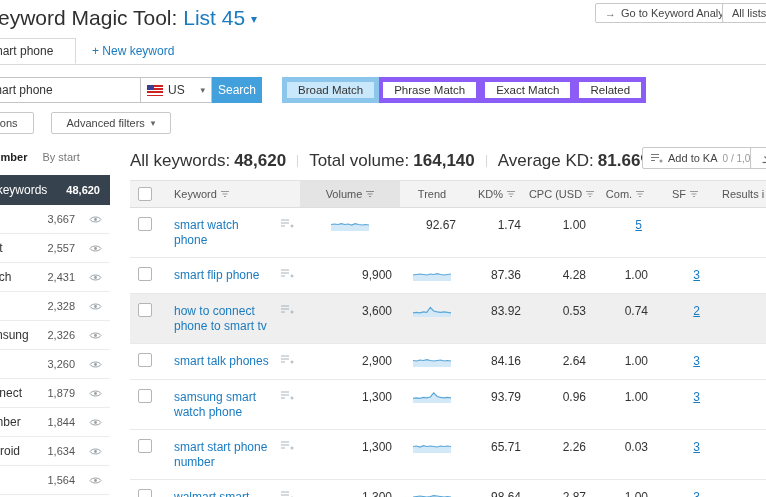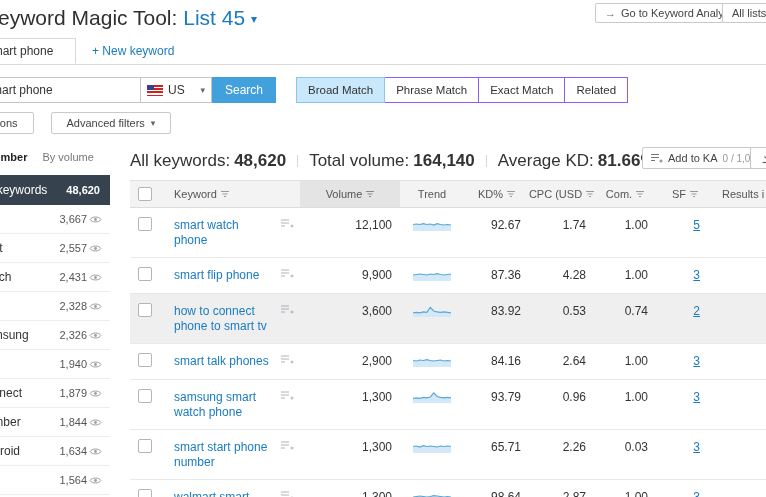--- a/index.html
+++ b/index.html
@@ -24,24 +24,24 @@
 
   
   .search-row{position:absolute;left:20px;top:77px;height:26px;display:flex;align-items:stretch;}
   .search-input{width:154px;height:24px;border:1px solid #c4c4c4;border-right:none;padding:0 0 0 21px;font-size:12px;color:#333;
     font-family:"Liberation Sans",sans-serif;outline:none;}
   .country-dd{width:72px;border:1px solid #c4c4c4;display:flex;align-items:center;gap:5px;padding:0 6px;background:#fff;cursor:pointer;box-sizing:border-box;}
   .country-dd .cc{font-size:12px;color:#333;}
   .country-dd .chev{font-size:9px;color:#666;margin-left:auto;}
   .flag{width:16px;height:11px;position:relative;background:repeating-linear-gradient(#c22 0 1.6px,#fff 1.6px 3.2px);flex:0 0 16px;}
   .flag:before{content:"";position:absolute;left:0;top:0;width:7px;height:5px;background:#3a3f8f;}
-  .search-btn{width:64px;border:none;background:var(--search_blue,#42a0dc);color:#fff;font-size:12px;cursor:pointer;
+  .search-btn{width:50px;border:none;background:var(--search_blue,#42a0dc);color:#fff;font-size:12px;cursor:pointer;
     font-family:"Liberation Sans",sans-serif;}
   .match-group{display:flex;margin-left:21px;}
-  .match-btn{height:26px;box-sizing:border-box;border:1px solid #8b5cf6;background:#fff;font-size:11.5px;color:#333;
+  .match-btn{height:26px;box-sizing:border-box;border:5px solid #8b5cf6;background:#fff;font-size:11.5px;color:#333;
     display:flex;align-items:center;padding:0 11px;margin-left:-1px;cursor:pointer;white-space:nowrap;}
   .match-btn.selected{background:var(--match_selected_bg,#c9e8fb);border-color:var(--match_selected_border,#8cc6ea);z-index:1;}
 
   
   .filters-row{position:absolute;left:8px;top:112px;height:22px;display:flex;gap:17px;}
   .flt-btn{height:22px;box-sizing:border-box;border:1px solid #c9c9c9;border-radius:2px;background:#fff;font-size:11px;color:#444;
     display:inline-flex;align-items:center;gap:6px;padding:0 15px;cursor:pointer;white-space:nowrap;}
   .flt-btn .chev{font-size:9px;color:#666;}
 
   
@@ -58,21 +58,21 @@
   .export-btn{position:absolute;left:806px;top:1px;width:34px;height:22px;box-sizing:border-box;border:1px solid #c9c9c9;border-radius:2px;
     background:#fff;display:inline-flex;align-items:center;justify-content:center;font-size:12px;color:#666;cursor:pointer;}
 
   
   .sidebar{position:absolute;left:24px;top:175px;width:142px;}
   .sb-row{height:29px;box-sizing:border-box;display:flex;align-items:center;padding:0 8px 0 12px;border-bottom:1px solid #ececec;
     font-size:12px;cursor:pointer;background:#fff;}
   .sb-row.dark{height:30px;background:var(--dark_row_bg,#36424d);color:#fff;border-bottom:none;}
   .sb-label{flex:1;color:#333;white-space:nowrap;overflow:hidden;}
   .sb-row.dark .sb-label{color:#fff;}
-  .sb-count{font-size:11px;color:#555;margin-right:2px;white-space:nowrap;}
+  .sb-count{font-size:11px;color:#555;margin-right:14px;white-space:nowrap;}
   .sb-row.dark .sb-count{color:#fff;font-weight:bold;margin-right:2px;}
   .eye{display:inline-flex;flex:0 0 auto;cursor:pointer;}
 
   
   .kw-table{position:absolute;left:186px;top:180px;width:654px;}
   .tgrid{display:grid;grid-template-columns:36px 134px 100px 64px 65px 65px 62px 58px 70px;}
   .thead{background:var(--table_header_bg,#f3f3f3);border-top:1px solid #e2e2e2;border-bottom:1px solid #ddd;height:26px;}
   .th{display:flex;align-items:center;gap:4px;font-size:11px;color:#555;padding:0 8px;box-sizing:border-box;cursor:pointer;white-space:nowrap;overflow:hidden;}
   .th.r{justify-content:center;}
   .th.th-vol{background:var(--volume_header_bg,#e4e4e4);}
@@ -137,21 +137,21 @@
         </button>
     <button class="flt-btn">
       <span>Advanced filters</span>
       <span class="chev">▾</span>
     </button>
   </div>
 
   <div class="toolbar-row">
     <div class="sort-tabs">
       <span class="sort-tab active">By number</span>
-      <span class="sort-tab">By volume</span>
+      <span class="sort-tab">By start</span>
     </div>
     <div class="stats">
       <span>All keywords:</span>
           <b>48,620</b>
       <span class="stat-sep"></span>
       <span>Total volume:</span>
           <b>164,140</b>
       <span class="stat-sep"></span>
       <span>Average KD:</span>
           <b>81.66%</b>
@@ -222,21 +222,21 @@
       <span class="sb-count">2,326</span>
       <span class="eye">
             <svg width="13" height="9" viewBox="0 0 13 9">
               <path d="M1 4.5C3 1.2 10 1.2 12 4.5 10 7.8 3 7.8 1 4.5z" fill="none" stroke="#9aa0a6"></path>
               <circle cx="6.5" cy="4.5" r="1.4" fill="#9aa0a6"></circle>
             </svg>
           </span>
     </div>
     <div class="sb-row">
       <span class="sb-label">can</span>
-      <span class="sb-count">1,940</span>
+      <span class="sb-count">3,260</span>
       <span class="eye">
             <svg width="13" height="9" viewBox="0 0 13 9">
               <path d="M1 4.5C3 1.2 10 1.2 12 4.5 10 7.8 3 7.8 1 4.5z" fill="none" stroke="#9aa0a6"></path>
               <circle cx="6.5" cy="4.5" r="1.4" fill="#9aa0a6"></circle>
             </svg>
           </span>
     </div>
     <div class="sb-row">
       <span class="sb-label">connect</span>
       <span class="sb-count">1,879</span>
@@ -327,21 +327,20 @@
             <span>Results i</span>
           </div>
     </div>
 
     <div class="tgrid trow">
       <div class="cell c-cb"><span class="cb"></span></div>
       <div class="cell c-kw"><a class="kw">smart watch phone</a><span class="addlist"><svg width="13" height="12" viewBox="0 0 13 12">
                 <path d="M0 2h8M0 5h8M0 8h4" stroke="#8a9aa6" fill="none"></path>
                 <path d="M9.5 8h3M11 6.5v3" stroke="#8a9aa6" fill="none"></path>
               </svg></span></div>
-      <div class="cell r">12,100</div>
       <div class="cell c-trend"><svg width="38" height="14">
               <polygon points="0,14 0.0,7.5 3.5,7.0 6.9,7.5 10.4,6.6 13.8,7.5 17.3,7.0 20.7,8.0 24.2,6.6 27.6,7.5 31.1,8.0 34.5,7.5 38.0,8.0 38,14" fill="#d3e9f8"></polygon>
               <polyline points="0.0,7.5 3.5,7.0 6.9,7.5 10.4,6.6 13.8,7.5 17.3,7.0 20.7,8.0 24.2,6.6 27.6,7.5 31.1,8.0 34.5,7.5 38.0,8.0" fill="none" stroke="#5aa7d8" stroke-width="1.2"></polyline>
             </svg></div>
       <div class="cell r">92.67</div>
       <div class="cell r">1.74</div>
       <div class="cell r">1.00</div>
       <div class="cell c-sf"><a class="sf">5</a></div>
       <div class="cell"></div>
     </div>

